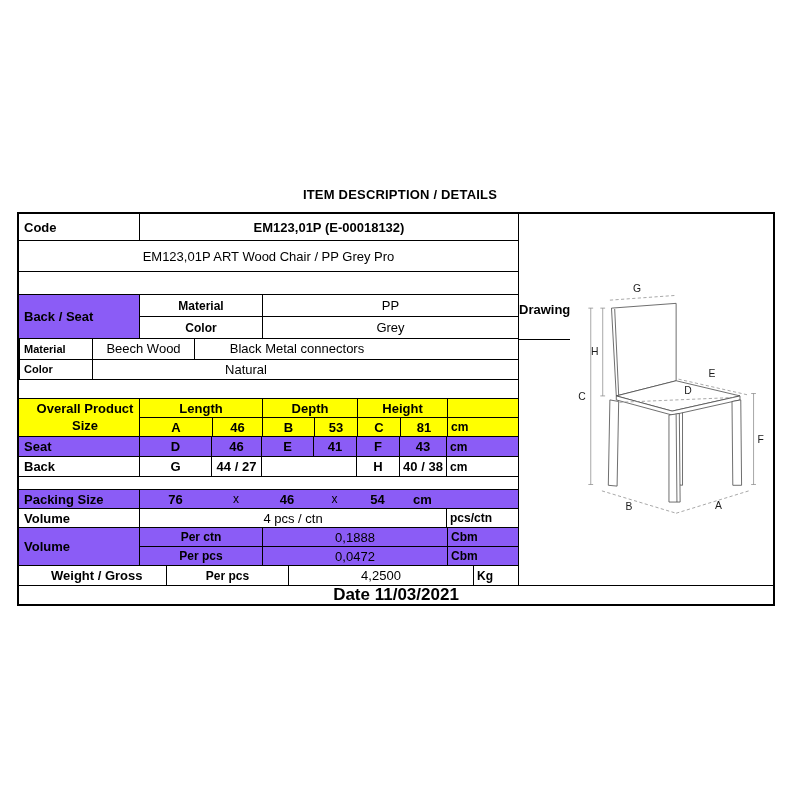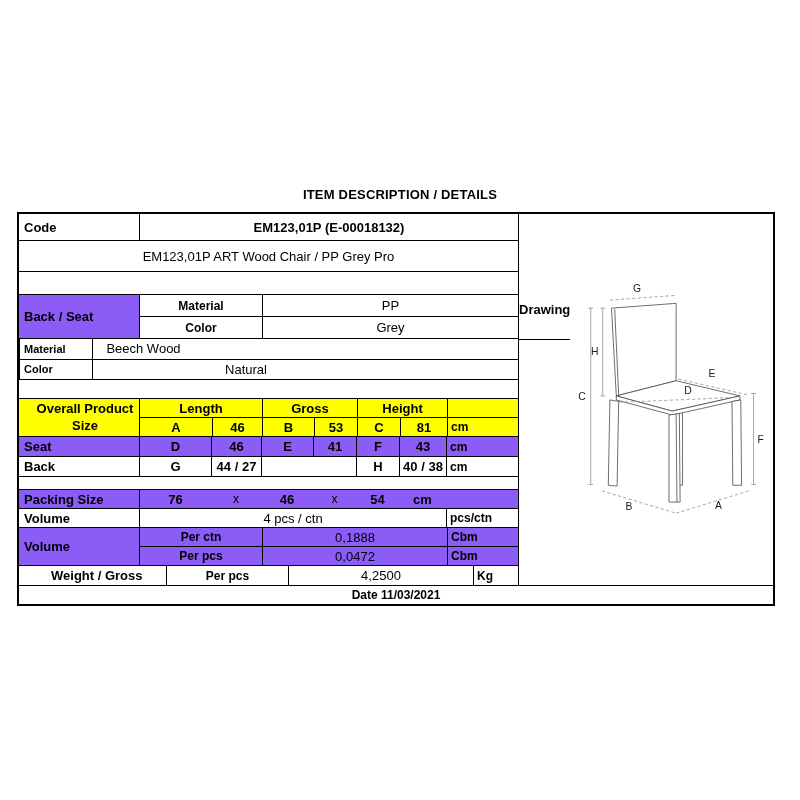--- a/index.html
+++ b/index.html
@@ -51,21 +51,21 @@
   .wL{width:120px} .w1{width:72px} .w2{width:50px} .w3{width:52px} .w4{width:43px}
   .w5{width:43px} .w6{width:47px} .w7{width:72px}
   .w12{width:122px} .w34{width:95px} .w56{width:90px} .w23{width:102px}
   .w47{width:205px} .w27{width:307px} .w16{width:307px} .w36{width:185px}
 
   .yellow { background:#ffff00; }
   .gray { background:#8b5cf6; }
 
   .daterow {
     border-top:1px solid #000; height:18px; display:flex;
-    align-items:center; justify-content:center; font-weight:bold; font-size:12px;
+    align-items:center; justify-content:center; font-weight:bold; font-size:17px;
   }
 </style>
 </head>
 <body>
 
 <div class="page-title">ITEM DESCRIPTION / DETAILS</div>
 
 <div class="sheet">
   <div class="main">
 
@@ -94,39 +94,40 @@
             <div class="c rest">Grey</div>
           </div>
         </div>
       </div>
 
       <div class="sec" style="height:40px">
         <div class="subs">
           <div class="srow">
             <div class="c keyL w1">Material</div>
             <div class="c w23">Beech Wood</div>
+            <div class="c w47">Black Metal connectors</div>
           </div>
           <div class="srow">
             <div class="c keyL w1">Color</div>
             <div class="c w27">Natural</div>
           </div>
         </div>
       </div>
 
       <div class="gap" style="height:18px"></div>
 
       <div class="sec" style="height:37px">
         <div class="c lab wL yellow center2">
           <span>Overall Product</span>
           <span>Size</span>
         </div>
         <div class="subs">
           <div class="srow yellow">
             <div class="c w12 bold">Length</div>
-            <div class="c w34 bold">Gross</div>
+            <div class="c w34 bold">Depth</div>
             <div class="c w56 bold">Height</div>
             <div class="c w7"></div>
           </div>
           <div class="srow yellow">
             <div class="c w1 bold">A</div>
             <div class="c w2 bold">46</div>
             <div class="c w3 bold">B</div>
             <div class="c w4 bold">53</div>
             <div class="c w5 bold">C</div>
             <div class="c w6 bold">81</div>

